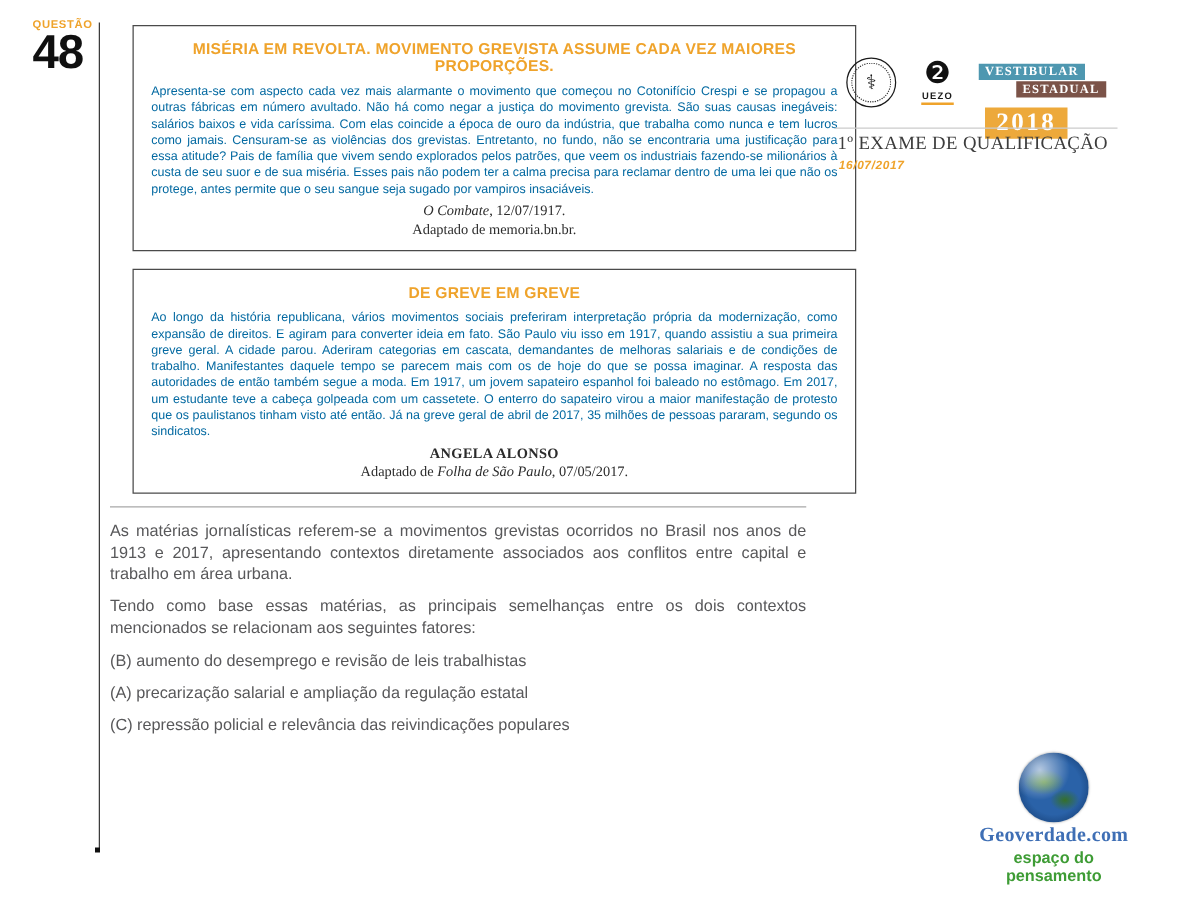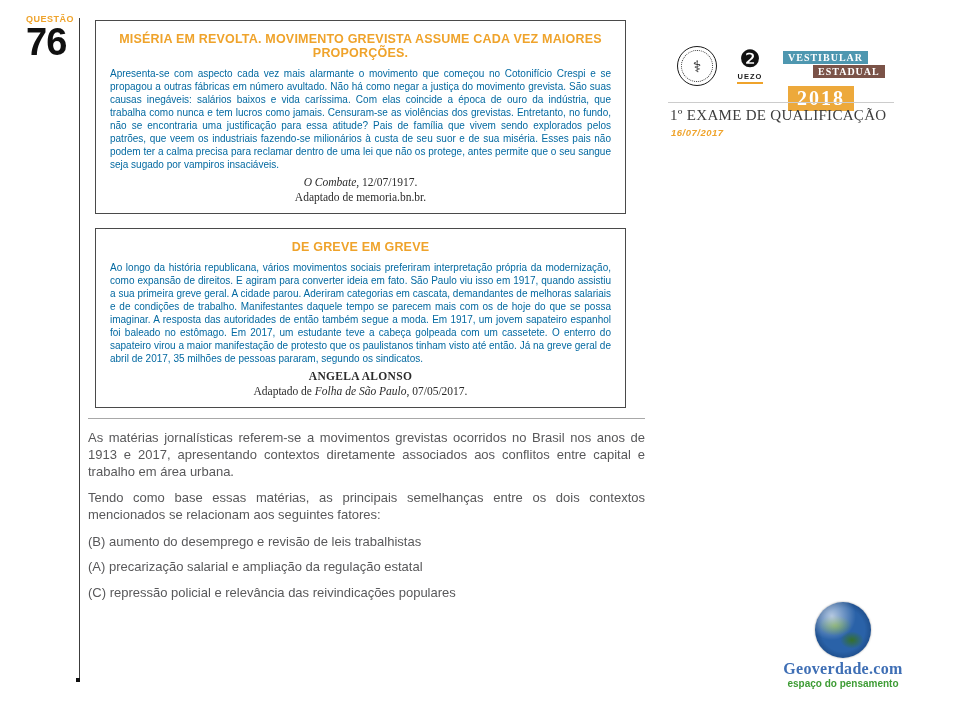--- a/index.html
+++ b/index.html
@@ -12,21 +12,21 @@
   .q-block{position:absolute;left:26px;top:14px;width:52px;text-align:left;}
   .q-label{font-size:9px;font-weight:bold;letter-spacing:.5px;color:#EFA32B;}
   .q-num{font-size:38px;font-weight:bold;color:#101010;line-height:.95;letter-spacing:-1px;}
   .vline{position:absolute;left:79px;top:18px;width:1px;height:662px;background:#3c3c3c;}
   .vline-dot{position:absolute;left:76px;top:678px;width:4px;height:4px;background:#101010;}
 
   
   .main-col{position:absolute;left:88px;top:20px;width:557px;}
   .article-box{
     border:1px solid #4a4a4a;background:#fff;
-    margin-left:7px;width:531px;box-sizing:border-box;
+    margin-left:18px;width:579px;box-sizing:border-box;
     padding:9px 14px 8px 14px;
   }
   .article-box + .article-box{margin-top:14px;}
   .article-title{
     text-align:center;color:#EFA32B;font-weight:bold;font-size:12.5px;
     letter-spacing:.2px;margin:2px 0 7px 0;
   }
   .article-body{
     color:#0369a1;font-size:10px;line-height:1.3;text-align:justify;
   }
@@ -86,28 +86,28 @@
       radial-gradient(circle at 30% 25%, rgba(255,255,255,.65), rgba(255,255,255,0) 42%),
       radial-gradient(ellipse 42% 26% at 36% 42%, #4e8a31, rgba(0,0,0,0) 70%),
       radial-gradient(ellipse 30% 22% at 66% 68%, #35702a, rgba(0,0,0,0) 70%),
       radial-gradient(circle at 50% 50%, #2a62a8 55%, #0d2f5e 100%);
     box-shadow:0 0 2px rgba(0,0,0,.4);
   }
   .site-name{
     margin-top:2px;font-family:"Liberation Serif", serif;font-weight:bold;
     font-size:16px;color:#3F6FB5;letter-spacing:.3px;
   }
-  .site-tagline{font-size:10px;font-weight:bold;color:#3E9C35;margin-top:0px;}
+  .site-tagline{font-size:13px;font-weight:bold;color:#3E9C35;margin-top:0px;}
 </style>
 </head>
 <body>
 
 <div class="q-block">
   <div class="q-label">QUESTÃO</div>
-  <div class="q-num">76</div>
+  <div class="q-num">48</div>
 </div>
 <div class="vline"></div>
 <div class="vline-dot"></div>
 
 <div class="main-col">
 
   <div class="article-box">
     <div class="article-title">MISÉRIA EM REVOLTA. MOVIMENTO GREVISTA ASSUME CADA VEZ MAIORES PROPORÇÕES.</div>
     <div class="article-body">Apresenta-se com aspecto cada vez mais alarmante o movimento que começou no Cotonifício Crespi e se propagou a outras fábricas em número avultado. Não há como negar a justiça do movimento grevista. São suas causas inegáveis: salários baixos e vida caríssima. Com elas coincide a época de ouro da indústria, que trabalha como nunca e tem lucros como jamais. Censuram-se as violências dos grevistas. Entretanto, no fundo, não se encontraria uma justificação para essa atitude? Pais de família que vivem sendo explorados pelos patrões, que veem os industriais fazendo-se milionários à custa de seu suor e de sua miséria. Esses pais não podem ter a calma precisa para reclamar dentro de uma lei que não os protege, antes permite que o seu sangue seja sugado por vampiros insaciáveis.</div>
     <div class="article-source">

